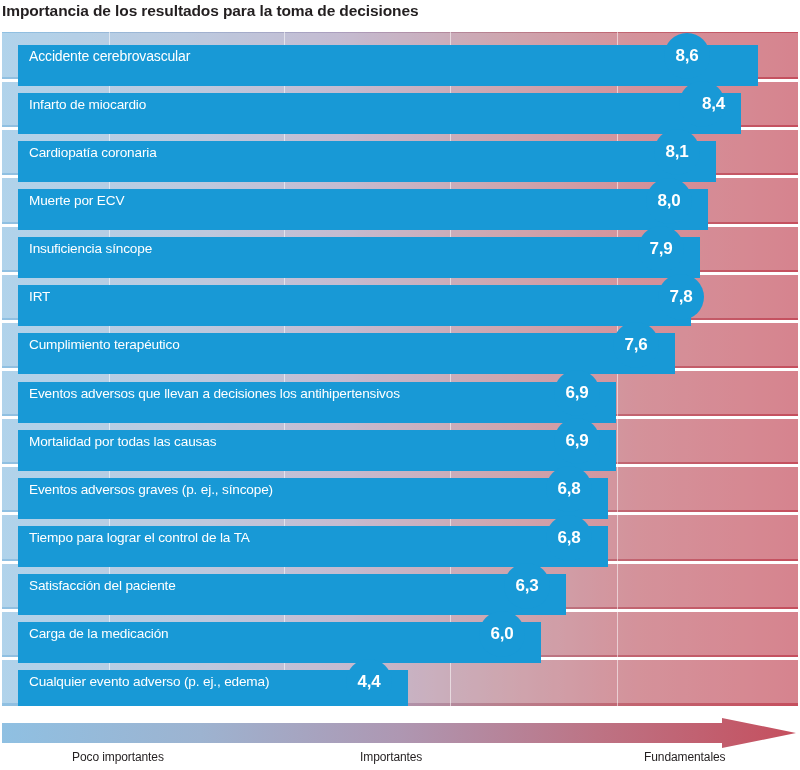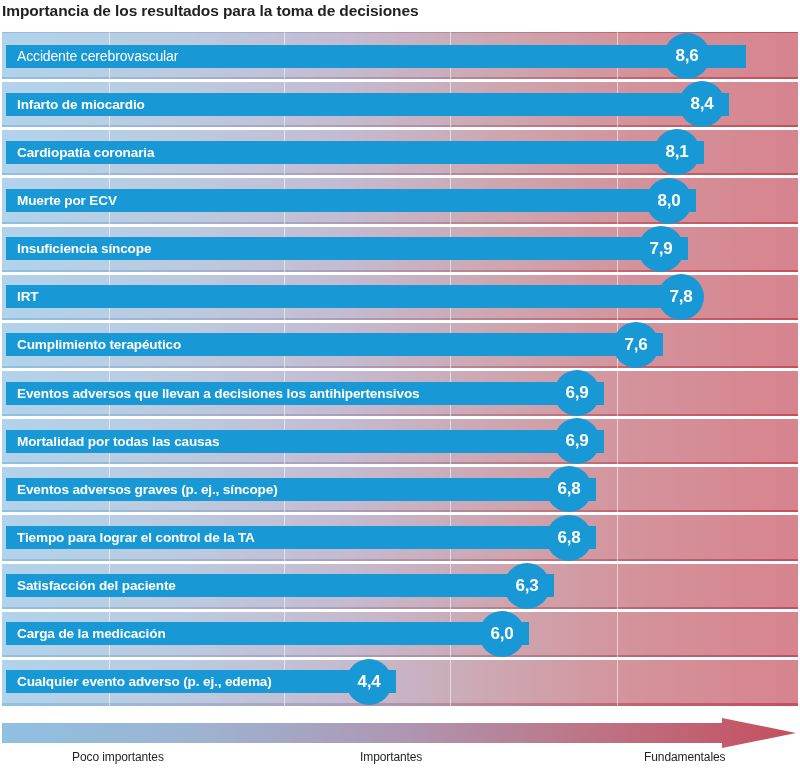--- a/index.html
+++ b/index.html
@@ -57,33 +57,33 @@
   .gridline{
     position:absolute;
     top:0; bottom:0;
     width:1px;
     background:rgba(255,255,255,0.55);
   }
 
   
   .bar{
     position:absolute;
-    left:4px;
-    height:23px;
+    left:16px;
+    height:41px;
     background:#1899d6;
     z-index:4;
   }
   .bar-label{
     position:absolute;
     left:11px;
     top:0;
     height:23px;
     line-height:23px;
     font-size:13.6px;
-    font-weight:bold;
+    font-weight:normal;
     color:#ffffff;
     white-space:nowrap;
     letter-spacing:-0.15px;
   }
   .bar.thin .bar-label{font-weight:normal;font-size:14px;}
 
   .bar-cap{
     position:absolute;
     width:46px;height:46px;
     border-radius:50%;
@@ -138,21 +138,21 @@
         <span class="bar-label">Accidente cerebrovascular</span>
       </div>
       <div class="bar-cap" style="left: 662px; top: 1.07143px;">
         <span>8,6</span>
       </div>
       <div class="row-wash" style="top: 49.1429px; height: 44.1429px;"></div>
       <div class="row-sep" style="top: 47.1429px;"></div>
       <div class="bar" style="top: 60.7143px; width: 723px;">
         <span class="bar-label">Infarto de miocardio</span>
       </div>
-      <div class="bar-cap" style="left: 677px; top: 49.2143px;">
+      <div class="bar-cap" style="left: 677px; top: 49.2143px; text-align: right;">
         <span>8,4</span>
       </div>
       <div class="row-wash" style="top: 97.2857px; height: 44.1429px;"></div>
       <div class="row-sep" style="top: 95.2857px;"></div>
       <div class="bar" style="top: 108.857px; width: 698px;">
         <span class="bar-label">Cardiopatía coronaria</span>
       </div>
       <div class="bar-cap" style="left: 652px; top: 97.3571px;">
         <span>8,1</span>
       </div>

